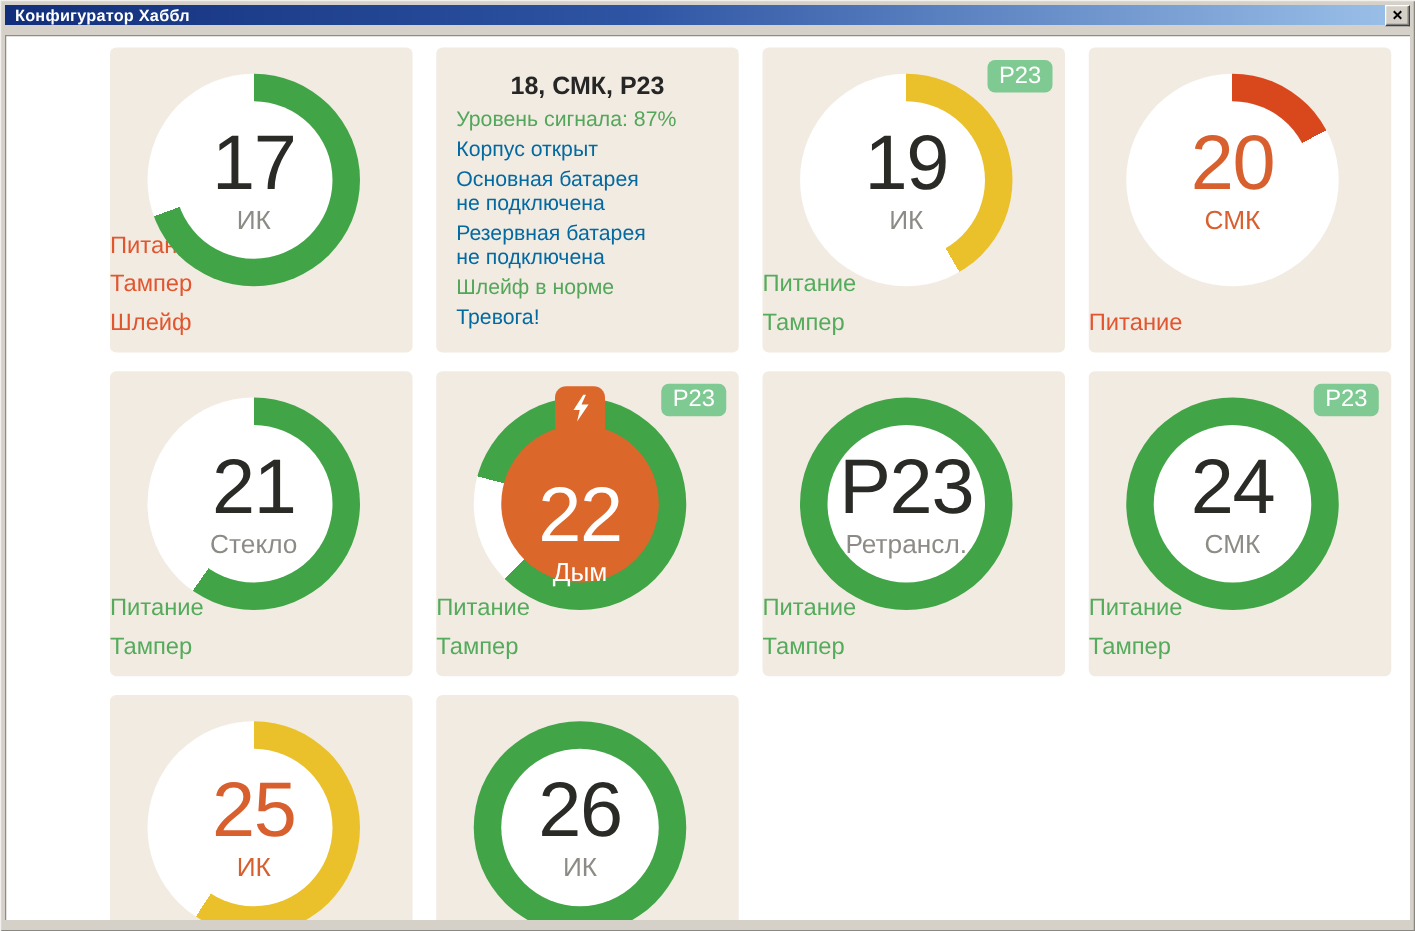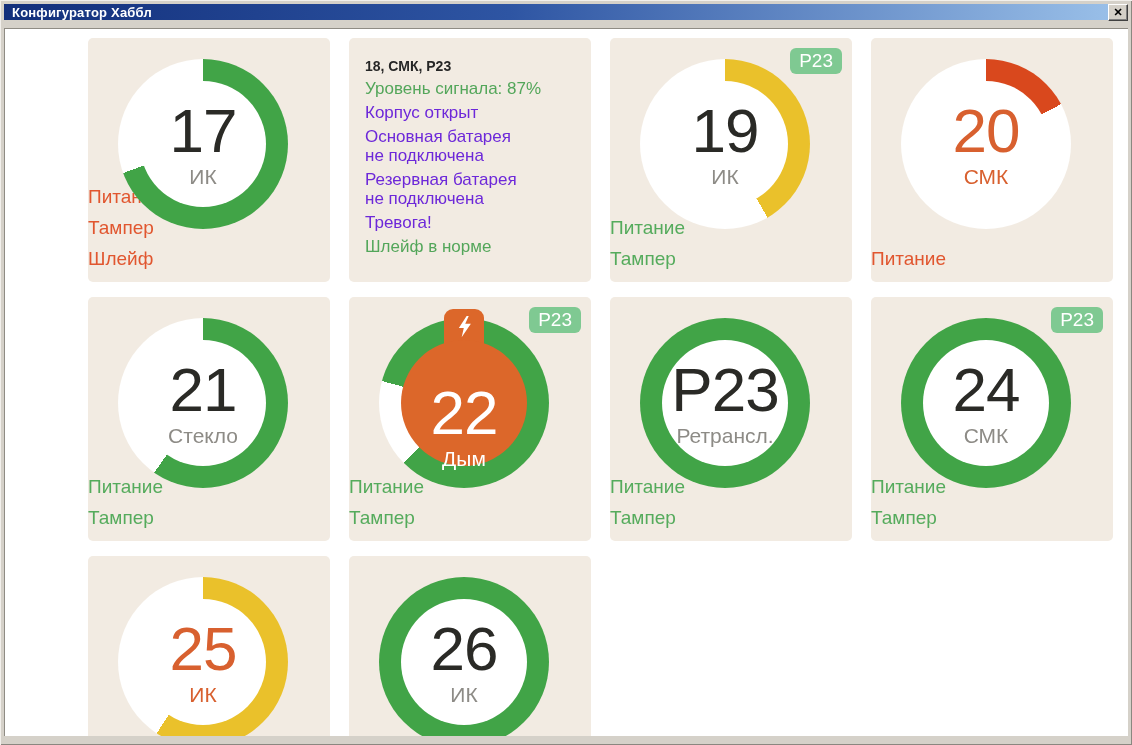--- a/index.html
+++ b/index.html
@@ -67,24 +67,24 @@
     background:#7FC992;color:#FFFFFF;font-size:19px;
     padding:3px 9px 4px 9px;border-radius:6px;line-height:1;
   }
   .bolt-tab{
     position:absolute;left:95px;top:12px;width:40px;height:44px;
     background:#DC672A;border-radius:9px 9px 0 0;z-index:2;
     display:flex;justify-content:center;padding-top:6px;box-sizing:border-box;
   }
   
   .detail{padding:20px 16px 0 16px;box-sizing:border-box;}
-  .detail-title{font-size:14px;font-weight:bold;color:#262626;margin-bottom:0;}
+  .detail-title{font-size:20px;font-weight:bold;color:#262626;margin-bottom:0;text-align:center;}
   .msg{font-size:17px;line-height:19px;margin-top:5px;white-space:pre-line;}
   .msg.tone-ok{color:#53A65A;}
-  .msg.tone-warn{color:#6d28d9;}
+  .msg.tone-warn{color:#0369a1;}
 </style>
 </head>
 <body>
 
 <div class="window">
   <div class="titlebar">
     <span>Конфигуратор Хаббл</span>
   </div>
   <div class="close-btn">
     <span>✕</span>
@@ -108,22 +108,22 @@
 
   <div class="card detail">
     <div class="detail-title">18, СМК, Р23</div>
     <div>
             <div class="msg tone-ok">Уровень сигнала: 87%</div>
             <div class="msg tone-warn">Корпус открыт</div>
             <div class="msg tone-warn">Основная батарея
 не подключена</div>
             <div class="msg tone-warn">Резервная батарея
 не подключена</div>
+            <div class="msg tone-ok">Шлейф в норме</div>
             <div class="msg tone-warn">Тревога!</div>
-            <div class="msg tone-ok">Шлейф в норме</div>
           </div>
   </div>
 
   <div class="card">
     <div class="ring" style="background: conic-gradient(rgb(255, 255, 255) 0deg, rgb(255, 255, 255) 0deg, rgb(234, 193, 43) 0deg, rgb(234, 193, 43) 150deg, rgb(255, 255, 255) 150deg, rgb(255, 255, 255) 360deg);"></div>
 
     <div class="disc">
       <div class="num tone-dark">19</div>
       <div class="kind tone-grey">ИК</div>
     </div>

